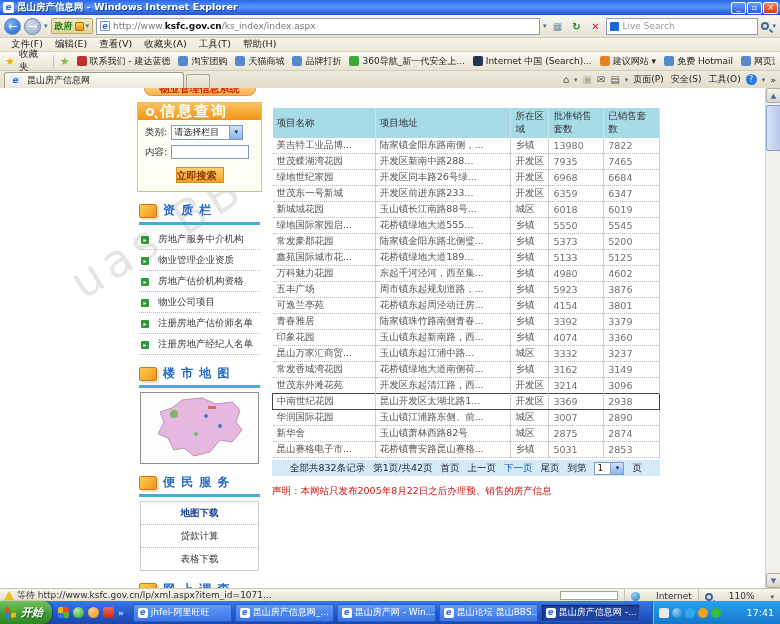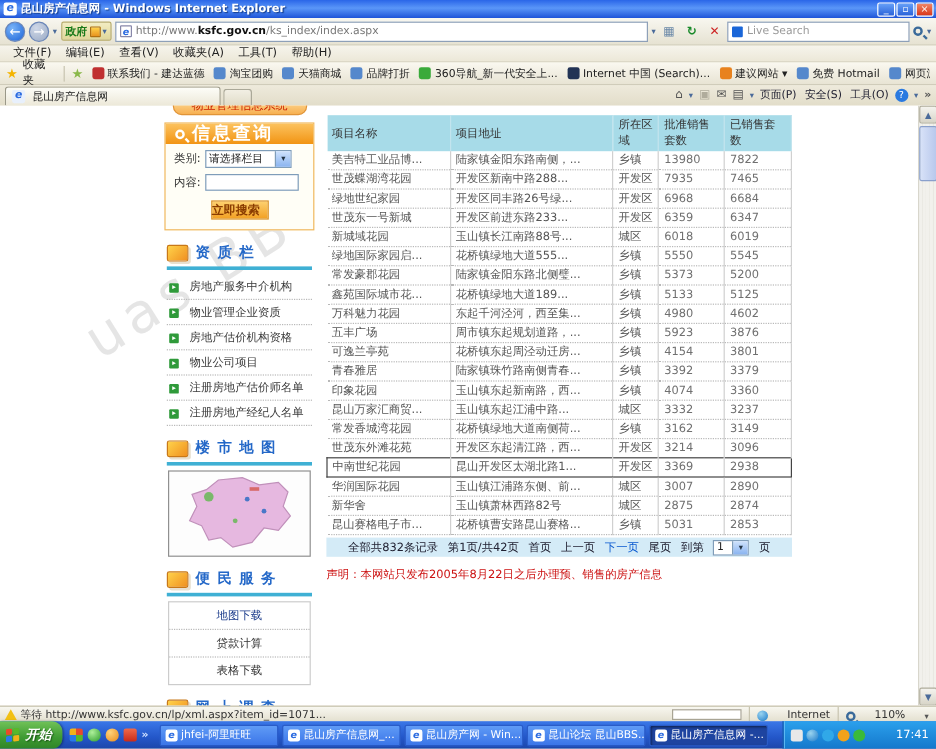--- a/index.html
+++ b/index.html
@@ -63,46 +63,46 @@
   
   #content { top:88px; height:500px; background:#fff; overflow:hidden; }
   
   #vscroll { position:absolute; right:0; top:0; bottom:0; width:15px; background:repeating-linear-gradient(90deg,#f2f1ec,#f2f1ec 2px,#e8e7e0 3px); border-left:1px solid #d8d6cc; }
   .sbtn { position:absolute; left:0; width:15px; height:15px; background:linear-gradient(#f4f3ee,#d8d5c8); border:1px solid #b0ad9c; border-radius:2px; color:#4a6a9a; font-size:7px; text-align:center; line-height:14px; }
   .sbtn.up { top:0; } .sbtn.down { bottom:0; }
   #sthumb { position:absolute; left:0; top:17px; width:15px; height:46px; background:linear-gradient(90deg,#d8e2f8,#b8c8ec); border:1px solid #8aa0cc; border-radius:2px; }
 
   
   #sidebar { position:absolute; left:133px; top:0; width:133px; }
-  .cut-btn { width:112px; height:15px; margin:-7px auto 6px; background:linear-gradient(#ffe0a0,#f7b051); border:1px solid #e09438; border-radius:8px; color:#cc2200; font-weight:normal; font-size:10px; text-align:center; overflow:hidden; line-height:13px; }
+  .cut-btn { width:112px; height:15px; margin:-7px auto 6px; background:linear-gradient(#ffe0a0,#f7b051); border:1px solid #e09438; border-radius:8px; color:#cc2200; font-weight:bold; font-size:10px; text-align:center; overflow:hidden; line-height:13px; }
   .srch-panel { margin:0 4px 10px; border:1px solid #f0b860; background:#fffef6; }
   .srch-head { height:17px; background:linear-gradient(#fcc25e,#f29413); display:flex; align-items:center; gap:6px; padding:0 8px; color:#fff; font-weight:bold; font-size:15px; letter-spacing:2px; }
   .srch-head .lens { border-color:#fff; } .srch-head .lens::after { background:#fff; }
   .srch-row { display:flex; align-items:center; gap:4px; padding:5px 7px 0; font-size:9.5px; color:#333; }
   .sel { width:72px; height:15px; background:#fff; border:1px solid #7f9db9; display:flex; align-items:center; }
   .sel .val { flex:1; font-size:9px; color:#222; padding-left:2px; white-space:nowrap; overflow:hidden; }
   .selarrow { width:13px; height:13px; background:linear-gradient(#cfe2fc,#8ab4f0); border-left:1px solid #7f9db9; color:#234; font-size:7px; text-align:center; line-height:12px; }
   .txt-input { width:78px; height:14px; border:1px solid #7f9db9; background:#fff; }
   .srch-btn { display:block; width:48px; height:16px; margin:8px auto 8px; background:linear-gradient(#fdd06e,#f2a124); border:1px solid #d98f20; color:#8a3c00; font-weight:bold; font-size:10px; text-align:left; line-height:15px; }
   .sec-head { display:flex; align-items:center; gap:6px; margin:10px 6px 0; }
   .sec-icon { width:18px; height:14px; background:linear-gradient(135deg,#ffd24a,#f09020); border:1px solid #c87818; border-radius:2px; box-shadow:2px 2px 0 #e8e0d0; flex:none; }
   .sec-title { color:#2468c8; font-weight:bold; font-size:12px; letter-spacing:1px; white-space:nowrap; }
   .sec-rule { height:3px; background:#3fb0d4; margin:3px 6px 4px; }
   .linklist { list-style:none; margin:0 6px; }
   .linklist li { display:flex; align-items:center; gap:9px; padding:4px 2px 3px; border-bottom:1px dotted #b8b8b8; }
   .bullet { width:8px; height:8px; background:#2f9a3a; border-radius:1px; color:#fff; font-size:6px; line-height:8px; text-align:center; flex:none; }
   .linklist .lbl { font-size:9.5px; color:#3a3a3a; white-space:nowrap; overflow:hidden; }
   .map-box { margin:4px 7px; border:1px solid #909090; height:72px; display:flex; align-items:center; justify-content:center; background:#fdfdfd; }
   .svc-box { margin:0 7px; border:1px solid #ccc; }
   .svc-box .row { text-align:center; font-size:9.5px; color:#333; padding:5px 0 4px; border-bottom:1px dotted #b8b8b8; }
-  .svc-box .row.strong { font-weight:normal; color:#1a3a8a; }
+  .svc-box .row.strong { font-weight:bold; color:#1a3a8a; }
   .svc-box .row:last-child { border-bottom:none; }
 
   
-  #main { position:absolute; left:272px; top:0; width:492px; }
+  #main { position:absolute; left:272px; top:12px; width:492px; }
   #datatable { border-collapse:collapse; width:388px; margin-top:8px; }
   #datatable th { background:#a7dbe8; color:#333; font-weight:normal; font-size:9.5px; text-align:left; padding:2px 4px; border-right:1px solid #c2e4ee; }
   #datatable td { font-size:9.5px; color:#555; padding:1px 4px; height:13px; border-right:1px solid #d0d0d0; border-bottom:1px dotted #b8b8b8; white-space:nowrap; overflow:hidden; }
   #datatable td.num { color:#707070; }
   #datatable col.c1 { width:103px; } #datatable col.c2 { width:136px; } #datatable col.c3 { width:38px; }
   #datatable col.c4 { width:55px; } #datatable col.c5 { width:56px; }
   #datatable tr.highlight td { border-top:1px solid #444; border-bottom:1px solid #444; }
   #datatable tr.highlight td:first-child { border-left:1px solid #444; }
   #datatable tr.highlight td:last-child { border-right:1px solid #444; }
   #pager { width:388px; height:16px; margin-top:2px; background:#d4ebf7; display:flex; align-items:center; justify-content:center; gap:8px; font-size:9.5px; color:#223; }

